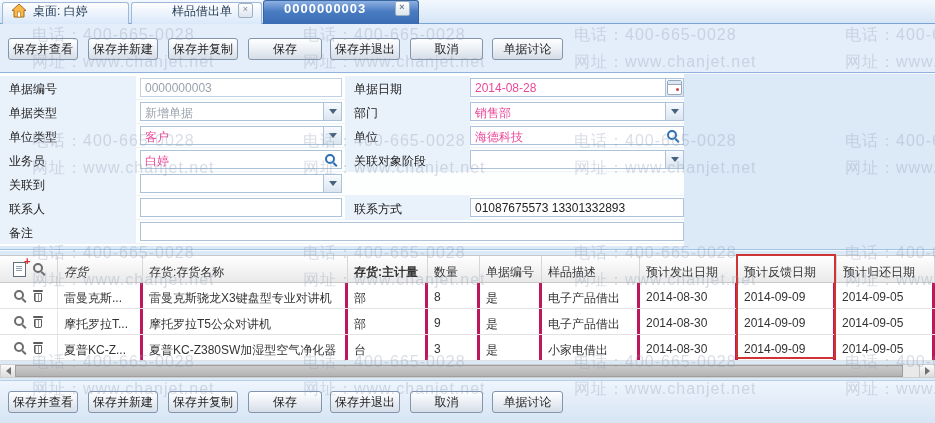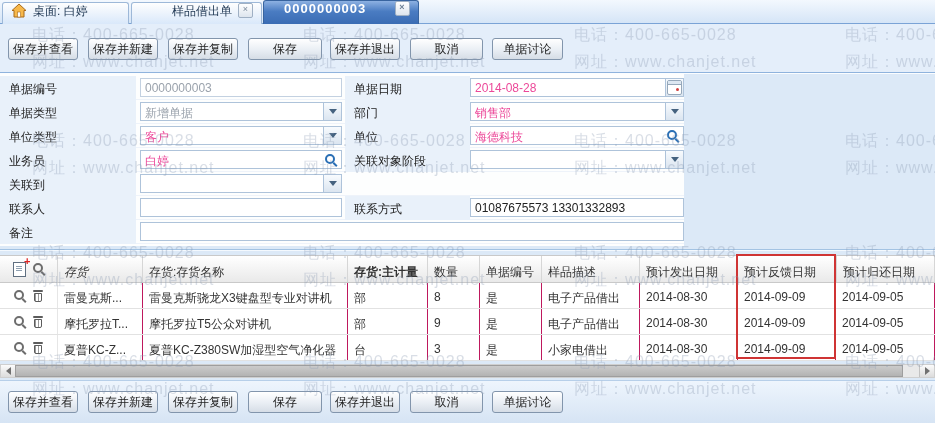--- a/index.html
+++ b/index.html
@@ -77,21 +77,21 @@
   .home{display:inline-flex;flex:none}
 
   
   #divider1{position:absolute;left:0;top:249px;width:935px;height:1px;background:#a3c3e3}
   #divider1b{position:absolute;left:0;top:250px;width:935px;height:1px;background:#f4f9fe}
 
   
   #grid{position:absolute;left:0;top:255px;width:935px;background:#fff;border-top:1px solid #c9c9c9}
   .g-head{display:flex;height:27px;background:linear-gradient(#ffffff,#e9e9e9);border-bottom:1px solid #c9c9c9;box-sizing:border-box}
   .g-row{display:flex;height:26px;background:#fff;border-bottom:1px solid #e2e2e2;box-sizing:border-box}
-  .gc{box-sizing:border-box;padding:7px 0 0 6px;color:#333;border-right:1px solid #be185d;
+  .gc{box-sizing:border-box;padding:7px 0 0 6px;color:#333;border-right:3px solid #be185d;
       white-space:nowrap;overflow:hidden}
   .g-head .gc{border-right:1px solid #d6d6d6;padding-top:8px}
   .gic{box-sizing:border-box;width:58px;flex:none;display:flex;align-items:center;justify-content:center;
        gap:7px;border-right:1px solid #e6e6e6}
   .g-head .gic{border-right:1px solid #d6d6d6}
 
   #hlbox{position:absolute;left:736px;top:254px;width:100px;height:105px;border:2px solid #cf3434;box-sizing:border-box;z-index:15}
 
   
   #hscroll{position:absolute;left:0;top:364px;width:935px;height:14px;background:#e9e9e9;

